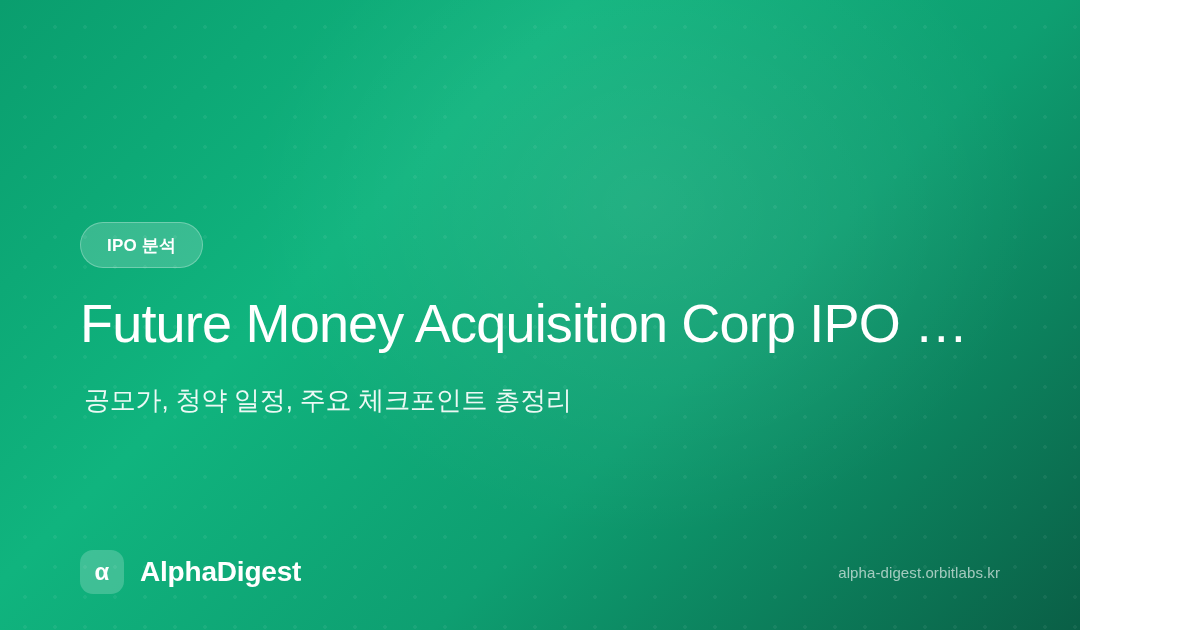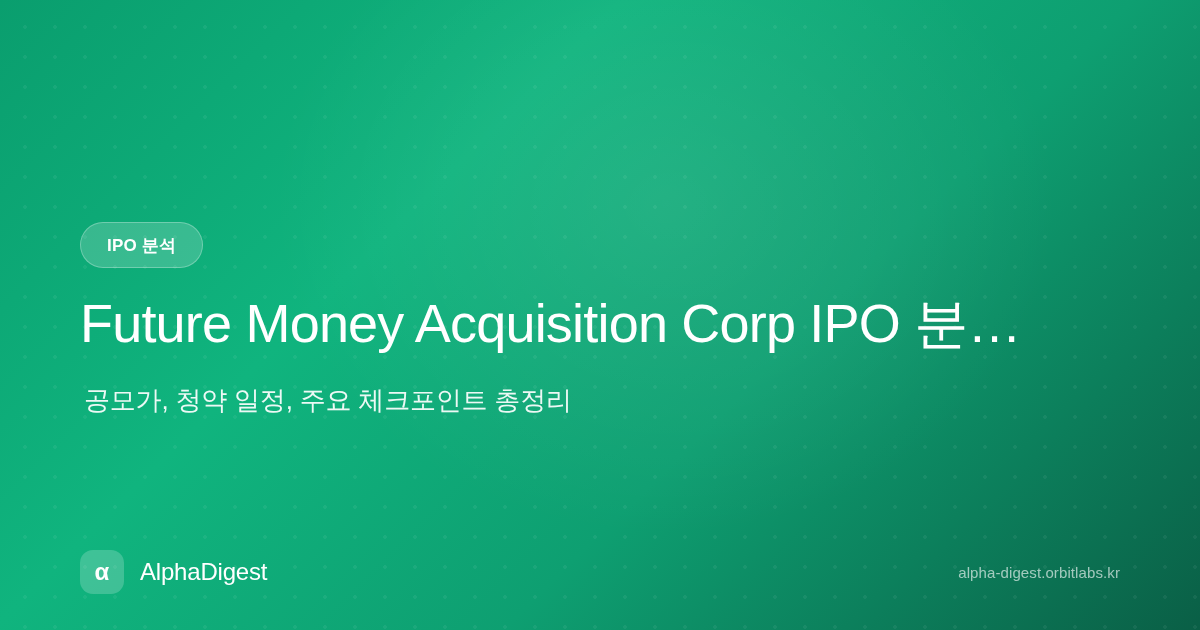--- a/index.html
+++ b/index.html
@@ -8,21 +8,21 @@
   }
   body {
     width: 1200px;
     height: 630px;
     overflow: hidden;
     font-family: "Liberation Sans", "DejaVu Sans", sans-serif;
   }
 
   .og-card {
     position: relative;
-    width: 1200px;
+    width: 1080px;
     height: 630px;
     box-sizing: border-box;
     background:
       linear-gradient(135deg, #0a9e6e 0%, #10b47e 34%, #0e9f71 62%, #0a5f46 100%);
     overflow: hidden;
   }
 
   
   .dot-grid {
     position: absolute;
@@ -134,22 +134,22 @@
     align-items: center;
     justify-content: center;
     color: #ffffff;
     font-size: 24px;
     font-weight: bold;
     line-height: 1;
   }
 
   .brand-name {
     color: #ffffff;
-    font-size: 24px;
-    font-weight: normal;
+    font-size: 28px;
+    font-weight: bold;
     letter-spacing: -0.2px;
   }
 
   .site-url {
     color: rgba(255, 255, 255, 0.62);
     font-size: 15px;
     letter-spacing: 0.1px;
     margin-left: 44px;
   }
 </style>

